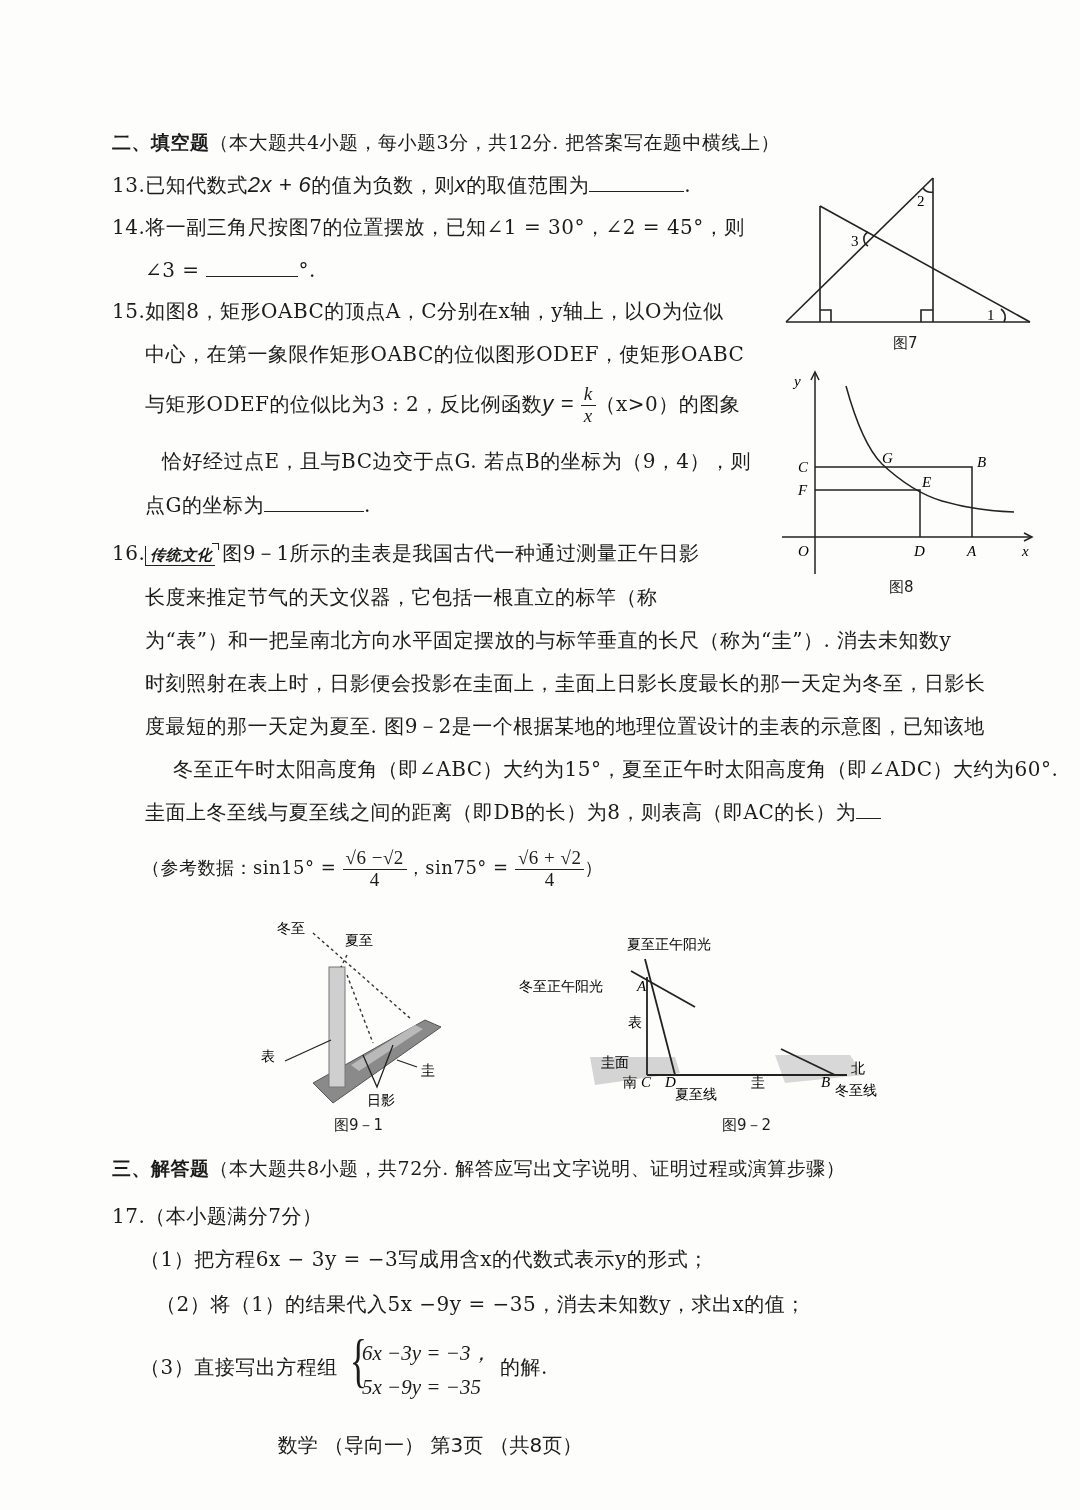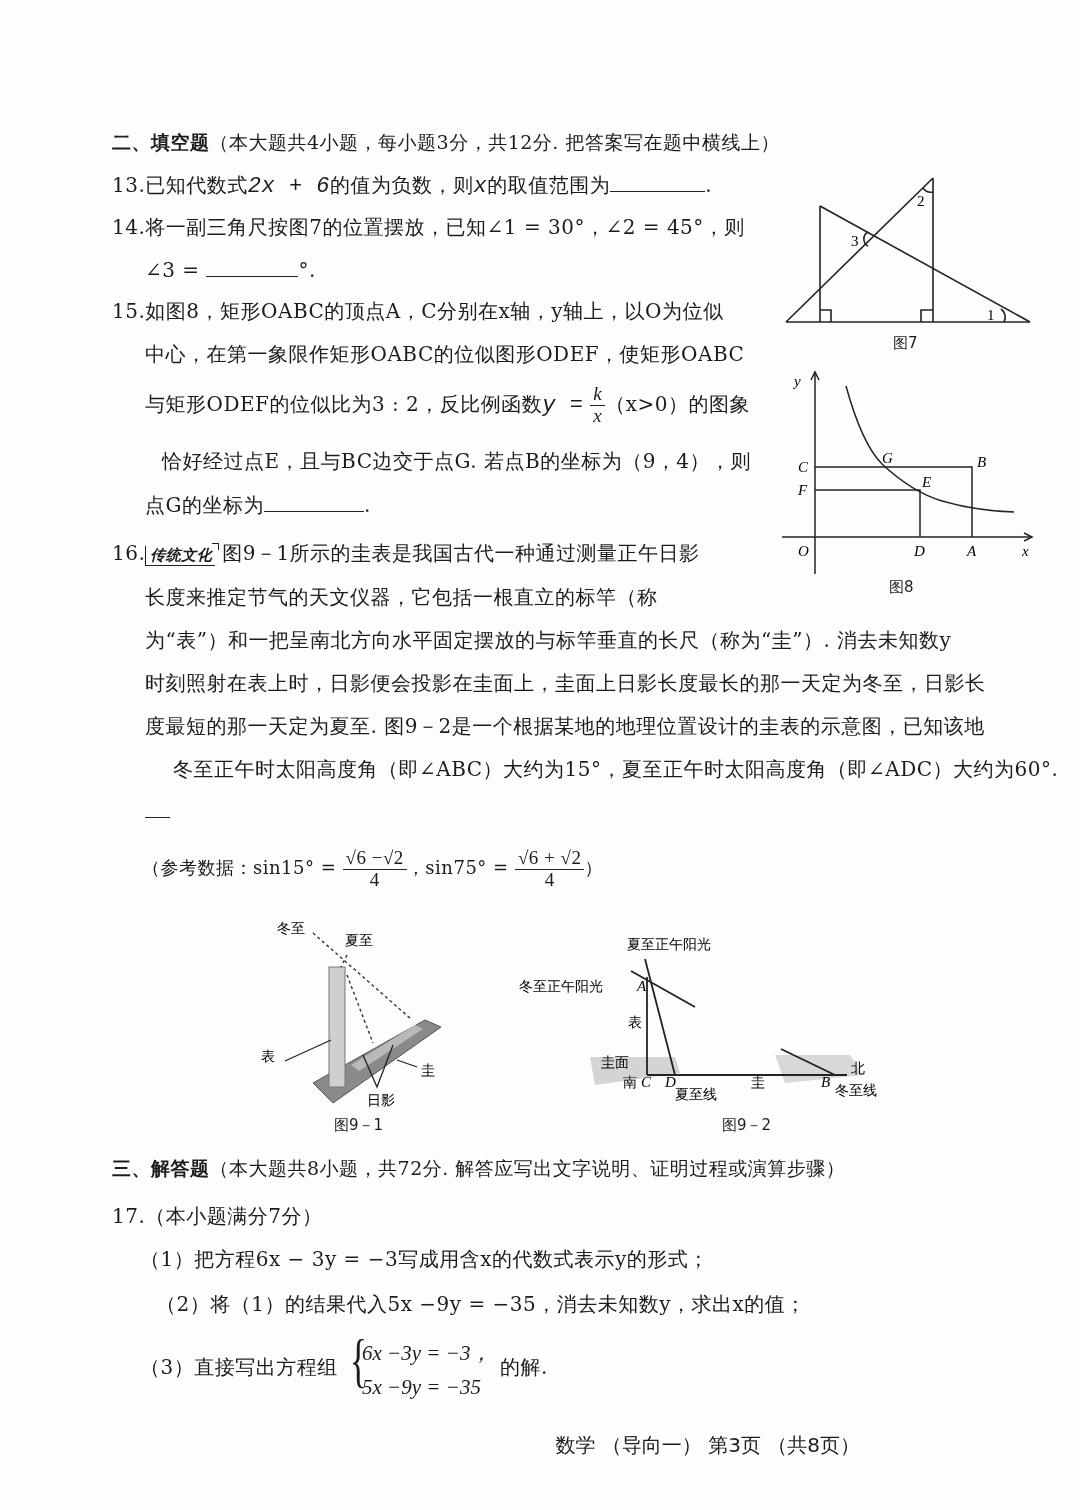--- a/index.html
+++ b/index.html
@@ -3,32 +3,32 @@
 <meta charset="utf-8">
 <style>
   html, body { margin:0; padding:0; }
   body {
     width:1080px; height:1510px; background:#fdfdfc; position:relative; overflow:hidden;
     font-family:"DejaVu Serif", serif; color:#1c1c1c;
   }
   .line { position:absolute; font-size:20px; white-space:nowrap; letter-spacing:0.5px; }
   .sec { font-size:19px; }
   .sec b { font-family:"DejaVu Sans", sans-serif; font-weight:bold; }
-  i.v { font-family:Liberation Mono, monospace; font-style:italic; font-size:22px; }
+  i.v { font-family:Liberation Sans, sans-serif; font-style:italic; font-size:22px; }
   .blank { display:inline-block; border-bottom:1.5px solid #222; vertical-align:baseline; height:16px; }
   .frac { display:inline-flex; flex-direction:column; align-items:center; vertical-align:middle; font-family:"Liberation Serif",serif; font-size:19px; line-height:1.1; }
   .frac .num { border-bottom:1.3px solid #222; padding:0 3px; }
   .badge { display:inline-block; font-family:"DejaVu Sans",sans-serif; font-style:italic; font-weight:bold; font-size:15px; border-left:1.5px solid #222; border-bottom:1.5px solid #222; padding:0 3px 0 4px; position:relative; }
   .badge::after { content:""; position:absolute; right:-4px; top:-3px; width:6px; height:6px; border-right:1.5px solid #222; border-top:1.5px solid #222; }
   .fig { position:absolute; }
   .fig svg text { font-family:"Liberation Serif", serif; }
   .caption { position:absolute; font-size:15px; font-family:"DejaVu Sans",sans-serif; }
   .brace { position:absolute; font-family:"Liberation Serif",serif; font-size:60px; line-height:1; }
   .sys { position:absolute; font-family:"Liberation Serif",serif; font-size:21px; line-height:34px; }
-  .footer { position:absolute; left:0; width:860px; text-align:right; font-size:20px; font-family:"DejaVu Sans",sans-serif; }
+  .footer { position:absolute; left:0; width:860px; text-align:center; font-size:20px; font-family:"DejaVu Sans",sans-serif; }
 </style>
 </head>
 <body>
 
 <div class="line sec" style="left:112px; top:130px;">
   <b>二、填空题</b><span>（本大题共4小题，每小题3分，共12分. 把答案写在题中横线上）</span>
 </div>
 
 <div class="line" style="left:112px; top:172px;">
   <span>13.</span><span>已知代数式</span><i class="v">2x + 6</i><span>的值为负数，则</span><i class="v">x</i><span>的取值范围为</span><span class="blank" style="width:95px;"></span><span>.</span>
@@ -107,21 +107,21 @@
 
 <div class="line" style="left:112px; top:540px;">
   <span>16.</span><span class="badge">传统文化</span> <span>图9－1所示的圭表是我国古代一种通过测量正午日影</span>
 </div>
 <div class="line" style="left:145px; top:584px;">长度来推定节气的天文仪器，它包括一根直立的标竿（称</div>
 <div class="line" style="left:145px; top:627px;">为“表”）和一把呈南北方向水平固定摆放的与标竿垂直的长尺（称为“圭”）. 消去未知数y</div>
 <div class="line" style="left:145px; top:670px;">时刻照射在表上时，日影便会投影在圭面上，圭面上日影长度最长的那一天定为冬至，日影长</div>
 <div class="line" style="left:145px; top:713px;">度最短的那一天定为夏至. 图9－2是一个根据某地的地理位置设计的圭表的示意图，已知该地</div>
 <div class="line" style="left:145px; top:756px;margin-left:28px;">冬至正午时太阳高度角（即∠ABC）大约为15°，夏至正午时太阳高度角（即∠ADC）大约为60°.</div>
 <div class="line" style="left:145px; top:799px;">
-  <span class="blank" style="width:25px;"></span>
+  <span>圭面上冬至线与夏至线之间的距离（即DB的长）为8，则表高（即AC的长）为</span><span class="blank" style="width:25px;"></span>
 </div>
 <div class="line" style="left:142px; top:848px; font-size:18px;">
   <span>（参考数据：sin15° =</span>
   <span class="frac">
       <span class="num">√6 −√2</span>
       <span>4</span>
     </span><span>，sin75° =</span>
   <span class="frac">
       <span class="num">√6 + √2</span>
       <span>4</span>

